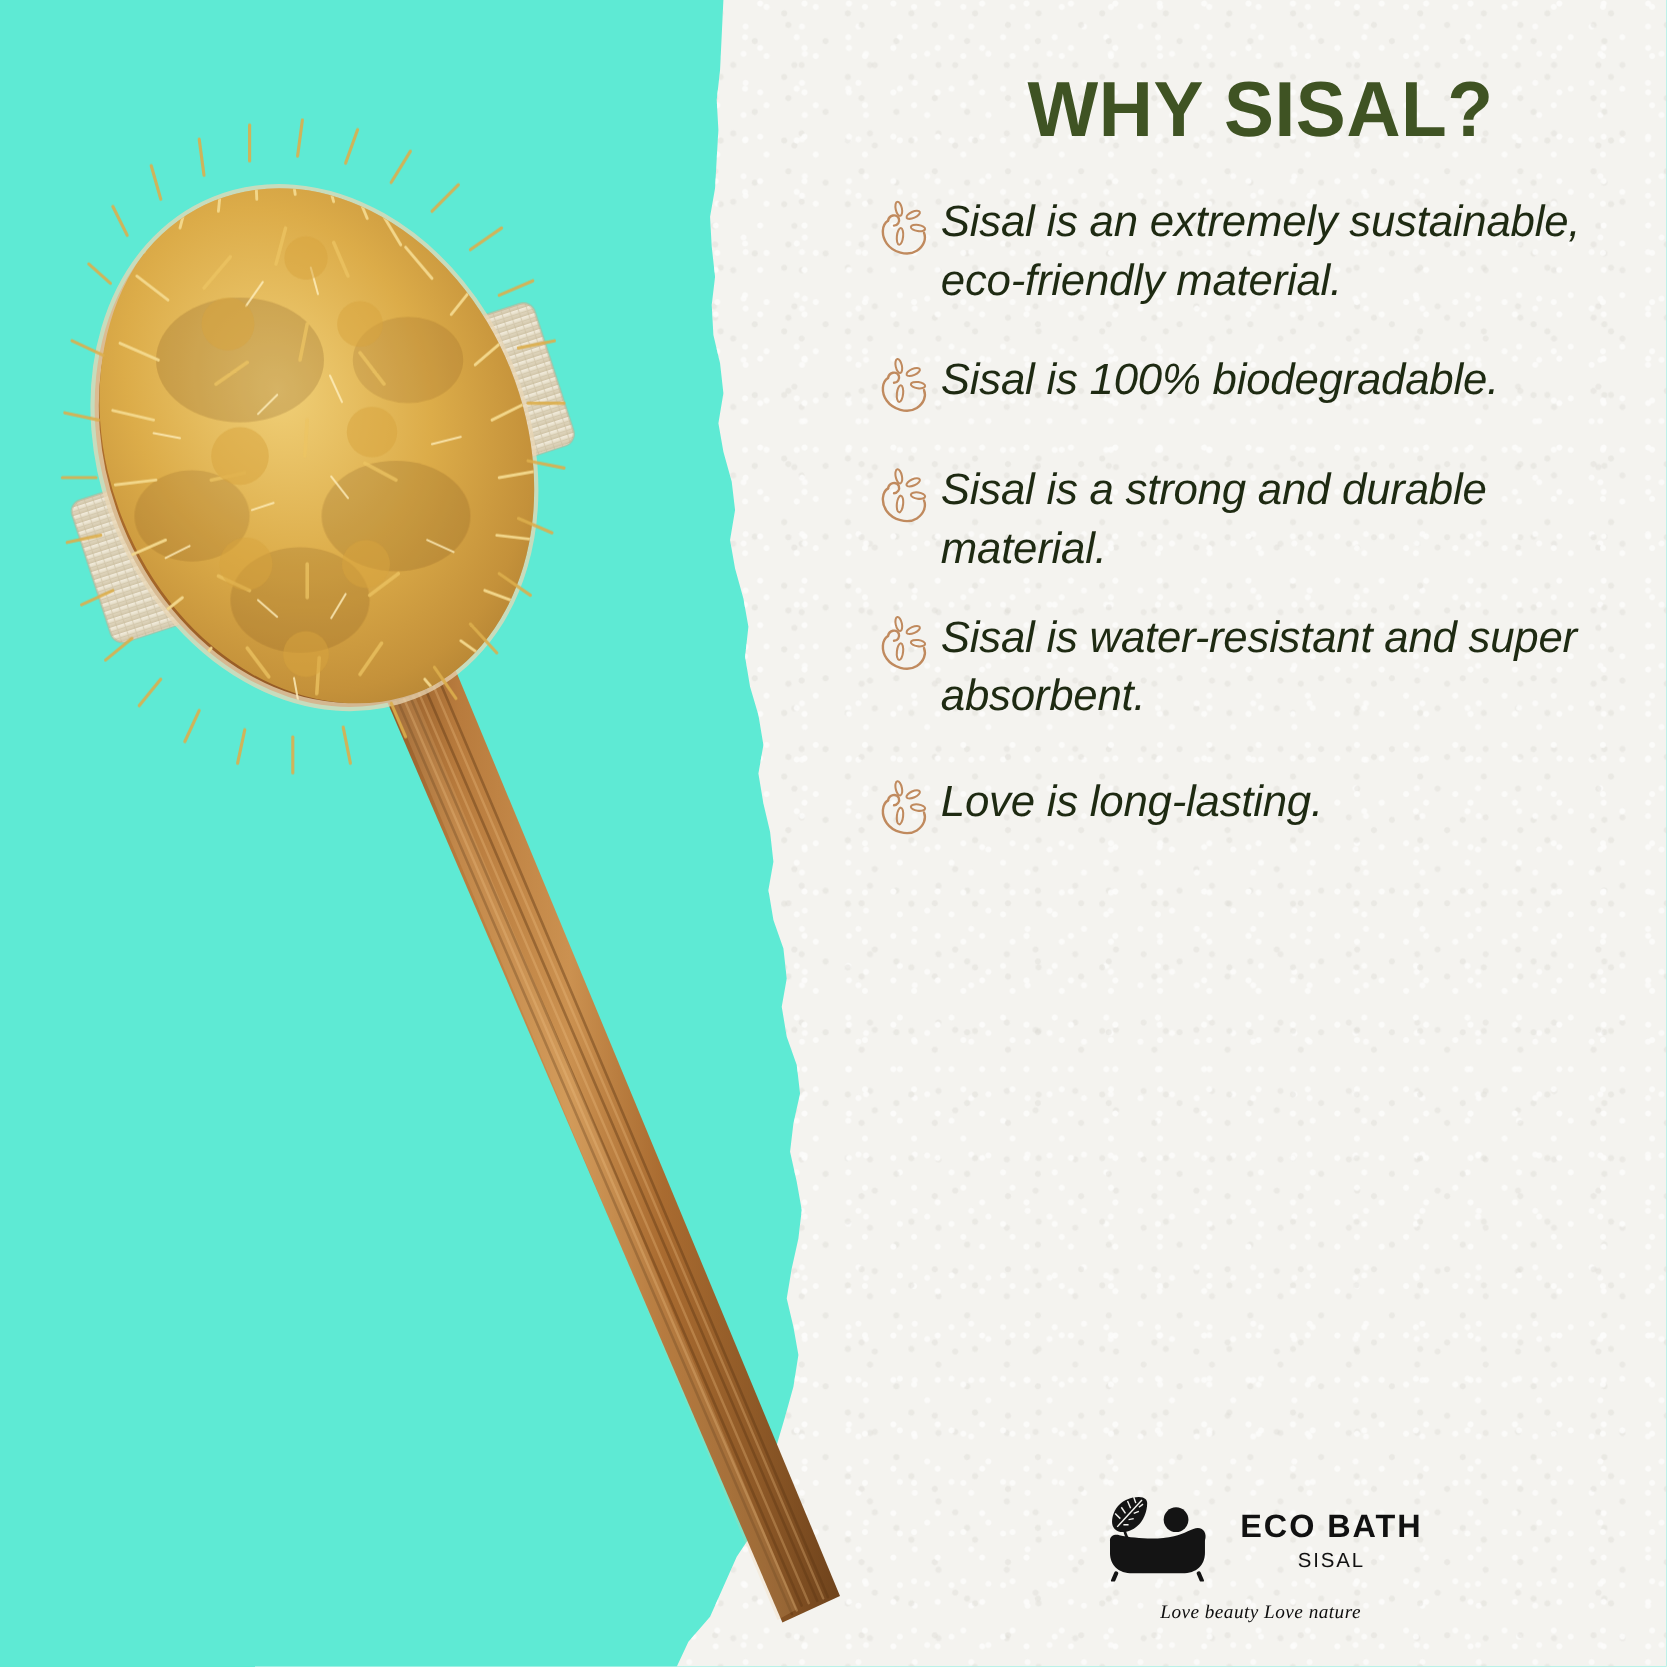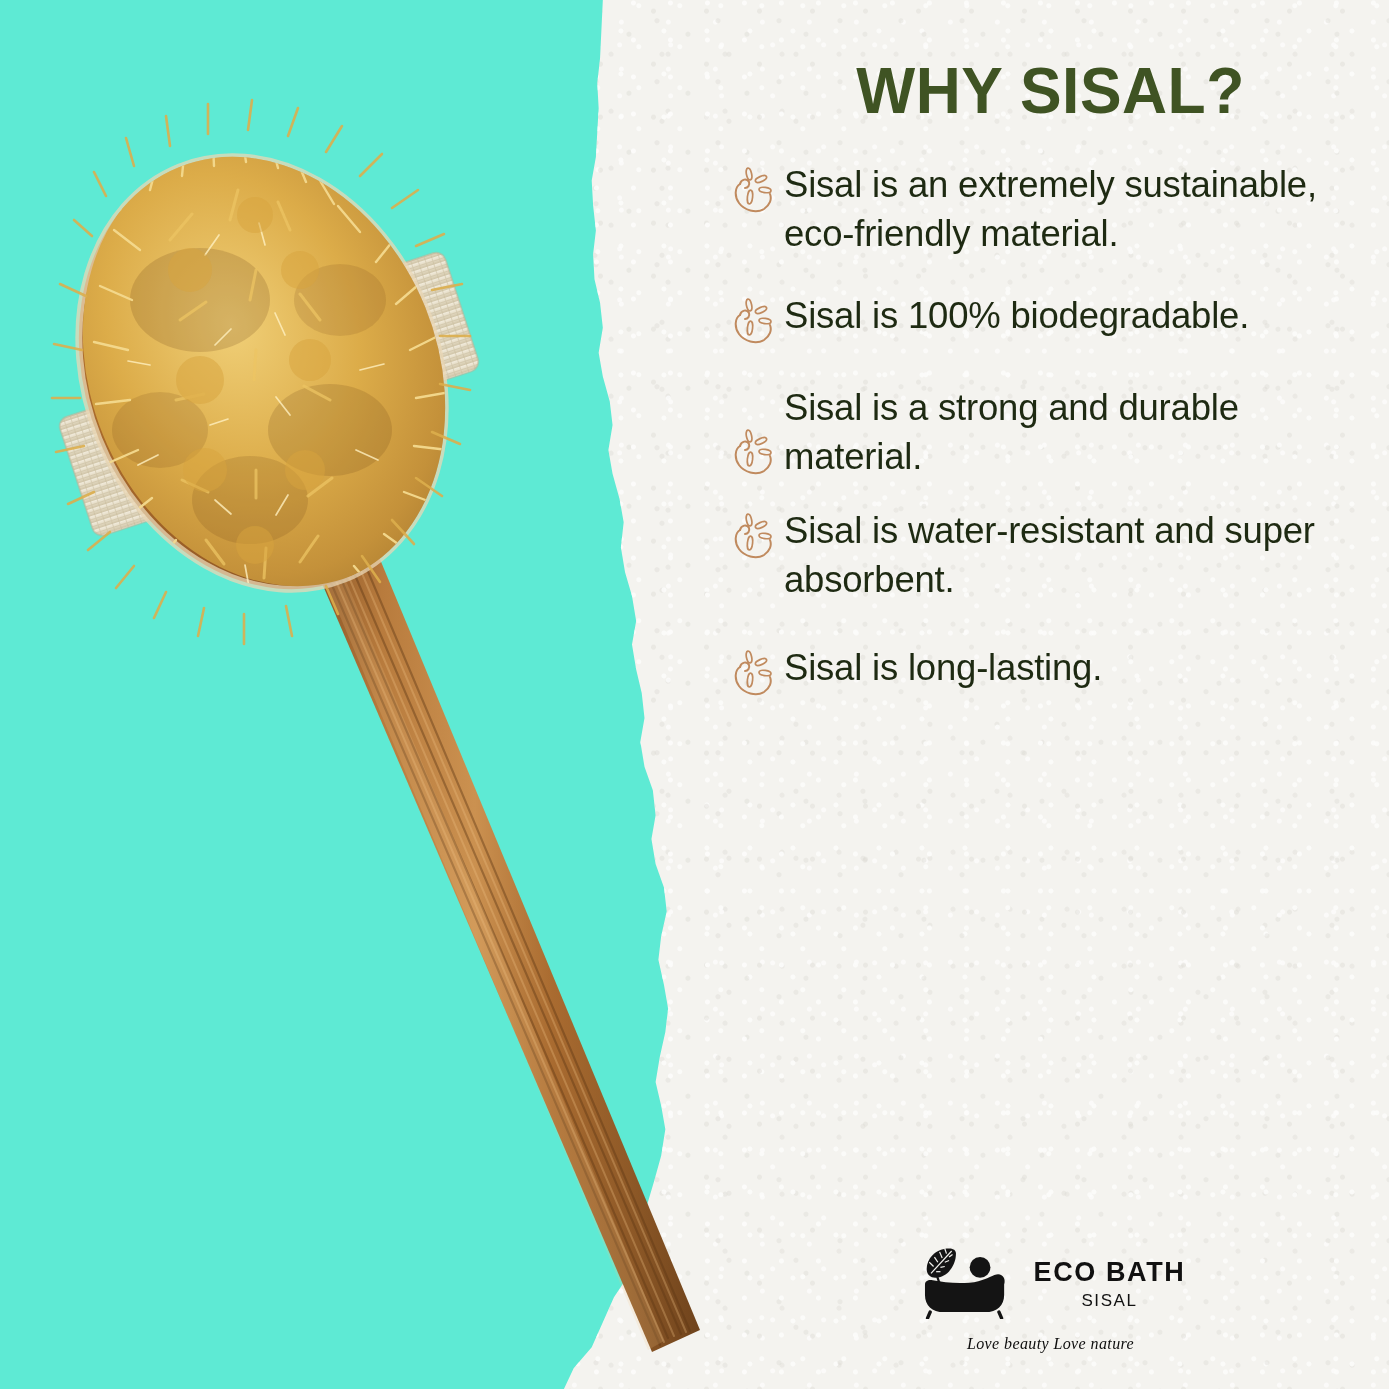--- a/index.html
+++ b/index.html
@@ -100,25 +100,26 @@
     margin-bottom:26px;
   }
   .bullet-icon{flex:0 0 auto;width:46px;height:52px;margin-right:6px;margin-top:6px;}
   .bullet-text{
     color:#1e2a12;
     font-size:36.5px;
     line-height:1.33;
     font-family:"Liberation Sans", sans-serif;
     letter-spacing:-0.2px;
     max-width:590px;
+    font-style:italic;
   }
   .b0{margin-bottom:34px;}
   .b1{margin-bottom:34px;}
   .b2{margin-bottom:32px;}
-  .b3{align-items:flex-end;}
+  .b3{}
   .b4{margin-bottom:40px;}
 
   
   #logo{
     position:absolute;left:0;right:0;bottom:36px;
     display:flex;flex-direction:column;align-items:center;
   }
   #logo-row{display:flex;align-items:center;gap:14px;}
   #logo-words{display:flex;flex-direction:column;align-items:center;line-height:1;}
   #logo-name{
@@ -414,21 +415,21 @@
               <path d="M8 17 C9 12 15 11 17 15 C18 18 16 21 13 21"></path>
             </g>
             <g fill="none" stroke="#c08a5e" stroke-width="1.7">
               <ellipse cx="17" cy="7" rx="2.6" ry="6" transform="rotate(-12 17 7)"></ellipse>
               <ellipse cx="29" cy="12" rx="6" ry="2.6" transform="rotate(-24 29 12)"></ellipse>
               <ellipse cx="33" cy="23" rx="6" ry="2.6" transform="rotate(8 33 23)"></ellipse>
               <ellipse cx="18" cy="30" rx="2.6" ry="7" transform="rotate(6 18 30)"></ellipse>
             </g>
           </svg>
         </span>
-        <span class="bullet-text">Sisal is long-lasting.</span>
+        <span class="bullet-text">Love is long-lasting.</span>
       </li>
 
     </ul>
 
     <div id="logo">
       <div id="logo-row">
         <span>
           <svg viewBox="0 0 120 86" width="104" height="74">
 
             <path d="M38 4 C22 4 12 16 12 28 C12 34 16 38 22 38 C36 38 46 24 46 10 C46 7 44 4 38 4 Z" fill="#141414"></path>

